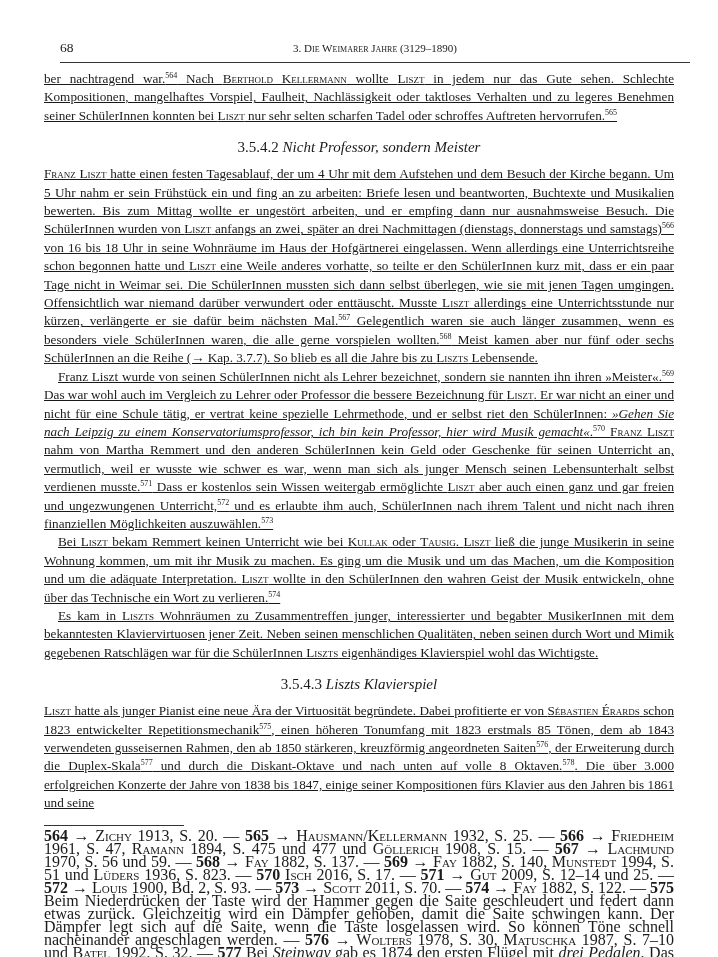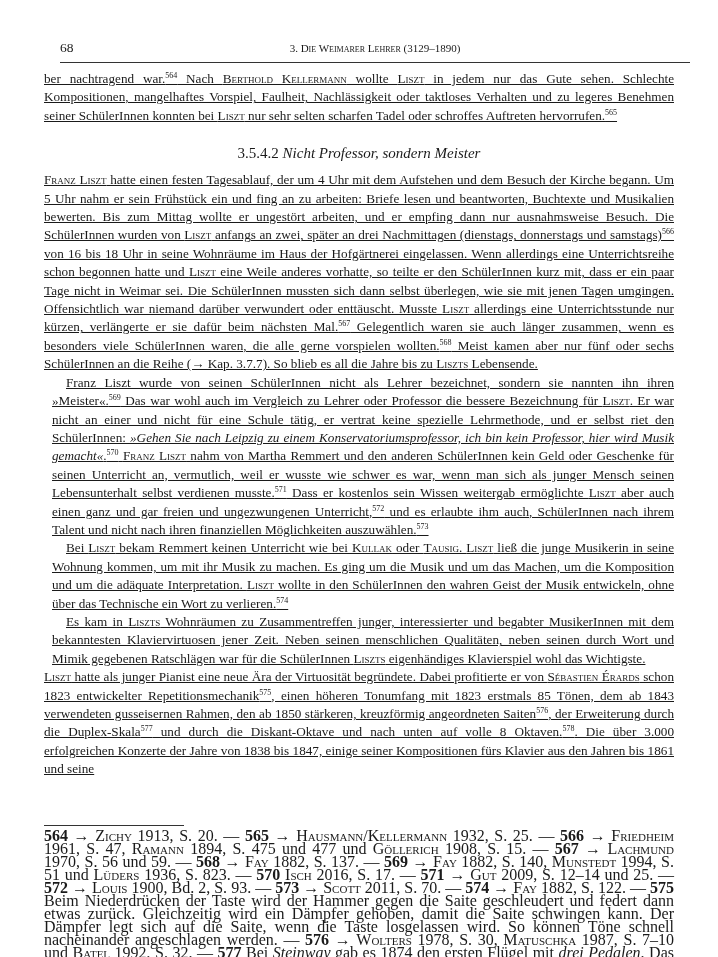--- a/index.html
+++ b/index.html
@@ -6,41 +6,42 @@
   body { width: 718px; height: 957px; position: relative; overflow: hidden;
          font-family: "Liberation Serif", "DejaVu Serif", serif; color: #1a1a1a; }
   .page-header { position: absolute; left: 44px; top: 40px; width: 630px; height: 22px;
                  border-bottom: 1px solid #333; margin-left: 16px; }
   .page-number { position: absolute; left: 0; top: 0; font-size: 13.5px; }
   .running-head { position: absolute; left: 0; right: 0; top: 2px; text-align: center; font-size: 11px; }
   .sc { font-variant: small-caps; }
   .main { position: absolute; left: 44px; top: 70px; width: 630px; font-size: 13.2px;
           line-height: 18.4px; text-align: justify; hyphens: manual; }
   .main p { margin: 0; text-decoration: underline; }
-  .main p.indent { text-indent: 14px; margin-left: 8px; }
+  .main p.indent { text-indent: 14px; }
   sup { font-size: 8px; line-height: 0; vertical-align: 5px; }
-  .section-head { text-align: center; font-size: 15px; margin: 18px 0 8px 0; line-height: 20px; }
+  .section-head { text-align: center; font-size: 15px; margin: 12px 0 8px 0; line-height: 20px; }
   .section-head i { font-style: italic; }
   .fn-rule { position: absolute; left: 44px; top: 825px; width: 140px; border-top: 1px solid #333; }
   .footnotes { position: absolute; left: 44px; top: 829px; width: 630px; font-size: 16px;
                line-height: 13px; text-align: justify; }
   .footnotes b { font-weight: bold; }
 </style>
 </head>
 <body>
 
 <div class="page-header">
   <span class="page-number">68</span>
-  <div class="running-head"><span>3. </span><span class="sc">Die Weimarer Lehrer</span><span> (3129–1890)</span></div>
+  <div class="running-head"><span>3. </span><span class="sc">Die Weimarer Jahre</span><span> (3129–1890)</span></div>
 </div>
 
 <div class="main" id="main">
     <p><span>ber nachtragend war.</span><sup>564</sup><span> Nach </span><span class="sc">Berthold Kellermann</span><span> wollte </span><span class="sc">Liszt</span><span> in jedem nur das Gute sehen. Schlechte Kompositionen, mangelhaftes Vorspiel, Faulheit, Nachlässigkeit oder taktloses Verhalten und zu legeres Benehmen seiner SchülerInnen konnten bei </span><span class="sc">Liszt</span><span> nur sehr selten scharfen Tadel oder schroffes Auftreten hervorrufen.</span><sup>565</sup></p>
     <div class="section-head"><span>3.5.4.2 </span><i>Nicht Professor, sondern Meister</i></div>
     <p><span class="sc">Franz Liszt</span><span> hatte einen festen Tagesablauf, der um 4 Uhr mit dem Aufstehen und dem Besuch der Kirche begann. Um 5 Uhr nahm er sein Frühstück ein und fing an zu arbeiten: Briefe lesen und beant­worten, Buchtexte und Musikalien bewerten. Bis zum Mittag wollte er ungestört arbeiten, und er empfing dann nur ausnahmsweise Besuch. Die SchülerInnen wurden von </span><span class="sc">Liszt</span><span> anfangs an zwei, spä­ter an drei Nachmittagen (dienstags, donnerstags und samstags)</span><sup>566</sup><span> von 16 bis 18 Uhr in seine Wohn­räume im Haus der Hofgärtnerei eingelassen. Wenn allerdings eine Unterrichtsreihe schon begonnen hatte und </span><span class="sc">Liszt</span><span> eine Weile anderes vorhatte, so teilte er den SchülerInnen kurz mit, dass er ein paar Tage nicht in Weimar sei. Die SchülerInnen mussten sich dann selbst überlegen, wie sie mit jenen Tagen umgingen. Offensichtlich war niemand darüber verwundert oder enttäuscht. Musste </span><span class="sc">Liszt</span><span> allerdings eine Unterrichtsstunde nur kürzen, verlängerte er sie dafür beim nächsten Mal.</span><sup>567</sup><span> Gele­gentlich waren sie auch länger zusammen, wenn es besonders viele SchülerInnen waren, die alle gerne vorspielen wollten.</span><sup>568</sup><span> Meist kamen aber nur fünf oder sechs SchülerInnen an die Reihe (→ Kap. 3.7.7). So blieb es all die Jahre bis zu </span><span class="sc">Liszts</span><span> Lebensende.</span></p>
     <p class="indent"><span>Franz Liszt wurde von seinen SchülerInnen nicht als Lehrer bezeichnet, sondern sie nannten ihn ihren »Meister«.</span><sup>569</sup><span> Das war wohl auch im Vergleich zu Lehrer oder Professor die bessere Bezeich­nung für </span><span class="sc">Liszt</span><span>. Er war nicht an einer und nicht für eine Schule tätig, er vertrat keine spezielle Lehr­methode, und er selbst riet den SchülerInnen: </span><i>»Gehen Sie nach Leipzig zu einem Konservatoriums­professor, ich bin kein Professor, hier wird Musik gemacht«</i><span>.</span><sup>570</sup><span> </span><span class="sc">Franz Liszt</span><span> nahm von Martha Rem­mert und den anderen SchülerInnen kein Geld oder Geschenke für seinen Unterricht an, vermutlich, weil er wusste wie schwer es war, wenn man sich als junger Mensch seinen Lebensunterhalt selbst verdienen musste.</span><sup>571</sup><span> Dass er kostenlos sein Wissen weitergab ermöglichte </span><span class="sc">Liszt</span><span> aber auch einen ganz und gar freien und ungezwungenen Unterricht,</span><sup>572</sup><span> und es erlaubte ihm auch, SchülerInnen nach ihrem Talent und nicht nach ihren finanziellen Möglichkeiten auszuwählen.</span><sup>573</sup></p>
     <p class="indent"><span>Bei </span><span class="sc">Liszt</span><span> bekam Remmert keinen Unterricht wie bei </span><span class="sc">Kullak</span><span> oder </span><span class="sc">Tausig</span><span>. </span><span class="sc">Liszt</span><span> ließ die junge Musikerin in seine Wohnung kommen, um mit ihr Musik zu machen. Es ging um die Musik und um das Machen, um die Komposition und um die adäquate Interpretation. </span><span class="sc">Liszt</span><span> wollte in den SchülerIn­nen den wahren Geist der Musik entwickeln, ohne über das Technische ein Wort zu verlieren.</span><sup>574</sup></p>
     <p class="indent"><span>Es kam in </span><span class="sc">Liszts</span><span> Wohnräumen zu Zusammentreffen junger, interessierter und begabter Musike­rInnen mit dem bekanntesten Klaviervirtuosen jener Zeit. Neben seinen menschlichen Qualitäten, neben seinen durch Wort und Mimik gegebenen Ratschlägen war für die SchülerInnen </span><span class="sc">Liszts</span><span> eigen­händiges Klavierspiel wohl das Wichtigste.</span></p>
+    <div class="section-head"><span>3.5.4.3 </span><i>Liszts Klavierspiel</i></div>
     <p><span class="sc">Liszt</span><span> hatte als junger Pianist eine neue Ära der Virtuosität begründete. Dabei profitierte er von </span><span class="sc">Sébastien Érards</span><span> schon 1823 entwickelter Repetitionsmechanik</span><sup>575</sup><span>, einen höheren Tonumfang mit 1823 erstmals 85 Tönen, dem ab 1843 verwendeten gusseisernen Rahmen, den ab 1850 stärkeren, kreuzförmig angeordneten Saiten</span><sup>576</sup><span>, der Erweiterung durch die Duplex-Skala</span><sup>577</sup><span> und durch die Dis­kant-Oktave und nach unten auf volle 8 Oktaven.</span><sup>578</sup><span>. Die über 3.000 erfolgreichen Konzerte der Jah­re von 1838 bis 1847, einige seiner Kompositionen fürs Klavier aus den Jahren bis 1861 und seine</span></p>
   </div>
 
 <div class="fn-rule"></div>
 <div class="footnotes" id="footnotes"><span><b>564</b><span> → </span><span class="sc">Zichy</span><span> 1913, S. 20. — </span></span><span><b>565</b><span> → </span><span class="sc">Hausmann/Kellermann</span><span> 1932, S. 25. — </span></span><span><b>566</b><span> → </span><span class="sc">Friedheim</span><span> 1961, S. 47, </span><span class="sc">Ramann</span><span> 1894, S. 475 und 477 und </span><span class="sc">Göllerich</span><span> 1908, S. 15. — </span></span><span><b>567</b><span> → </span><span class="sc">Lachmund</span><span> 1970, S. 56 und 59. — </span></span><span><b>568</b><span> → </span><span class="sc">Fay</span><span> 1882, S. 137. — </span></span><span><b>569</b><span> → </span><span class="sc">Fay</span><span> 1882, S. 140, </span><span class="sc">Munstedt</span><span> 1994, S. 51 und </span><span class="sc">Lüders</span><span> 1936, S. 823. — </span></span><span><b>570</b><span> </span><span class="sc">Isch</span><span> 2016, S. 17. — </span></span><span><b>571</b><span> → </span><span class="sc">Gut</span><span> 2009, S. 12–14 und 25. — </span></span><span><b>572</b><span> → </span><span class="sc">Louis</span><span> 1900, Bd. 2, S. 93. — </span></span><span><b>573</b><span> → </span><span class="sc">Scott</span><span> 2011, S. 70. — </span></span><span><b>574</b><span> → </span><span class="sc">Fay</span><span> 1882, S. 122. — </span></span><span><b>575</b><span> Beim Niederdrücken der Taste wird der Hammer gegen die Saite geschleudert und federt dann etwas zurück. Gleichzeitig wird ein Dämpfer gehoben, damit die Saite schwingen kann. Der Dämpfer legt sich auf die Saite, wenn die Taste losgelassen wird. So können Töne schnell nacheinander angeschlagen werden. — </span></span><span><b>576</b><span> → </span><span class="sc">Wolters</span><span> 1978, S. 30, </span><span class="sc">Matuschka</span><span> 1987, S. 7–10 und </span><span class="sc">Batel</span><span> 1992, S. 32. — </span></span><span><b>577</b><span> Bei </span><i>Steinway</i><span> gab es 1874 den ersten Flügel mit </span><i>drei Pedalen</i><span>. Das dritte Pedal übernimmt sozusagen die Funktion einer dritten Hand. — </span></span><span><b>578</b><span> → </span><span class="sc">Matuschka</span><span> 1987, S. 11.</span></span></div>
 
 </body></html>

